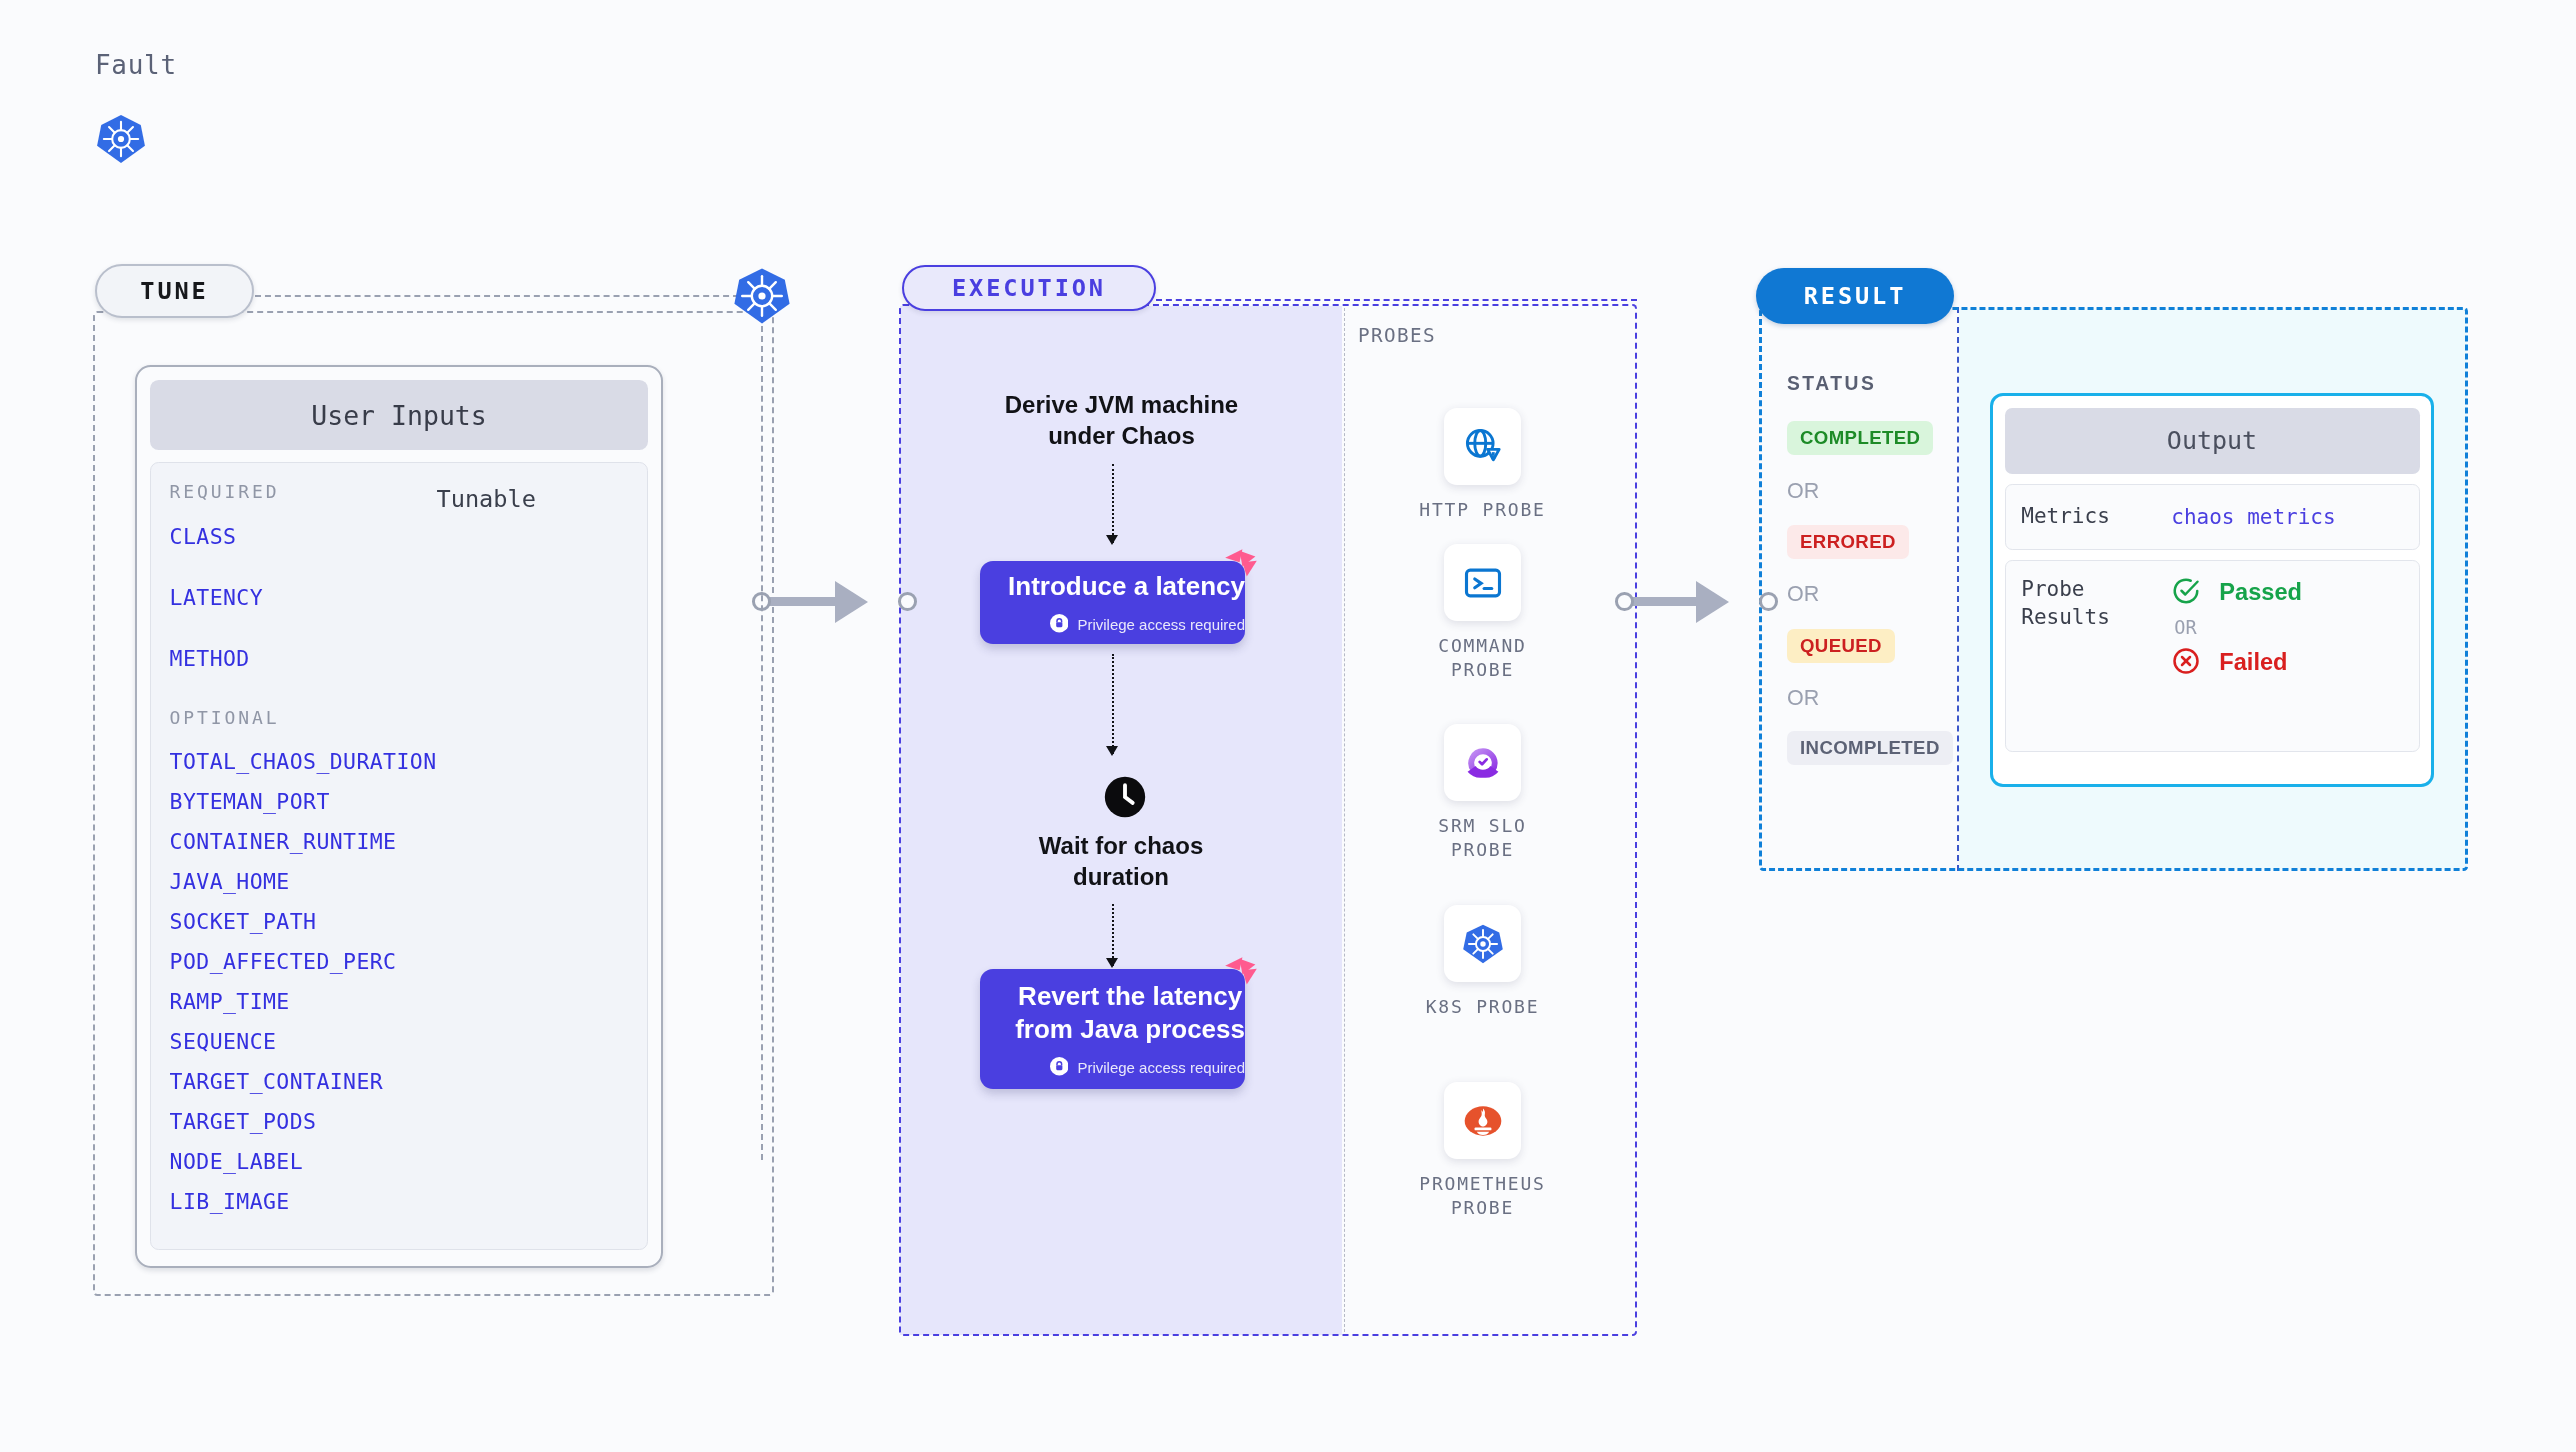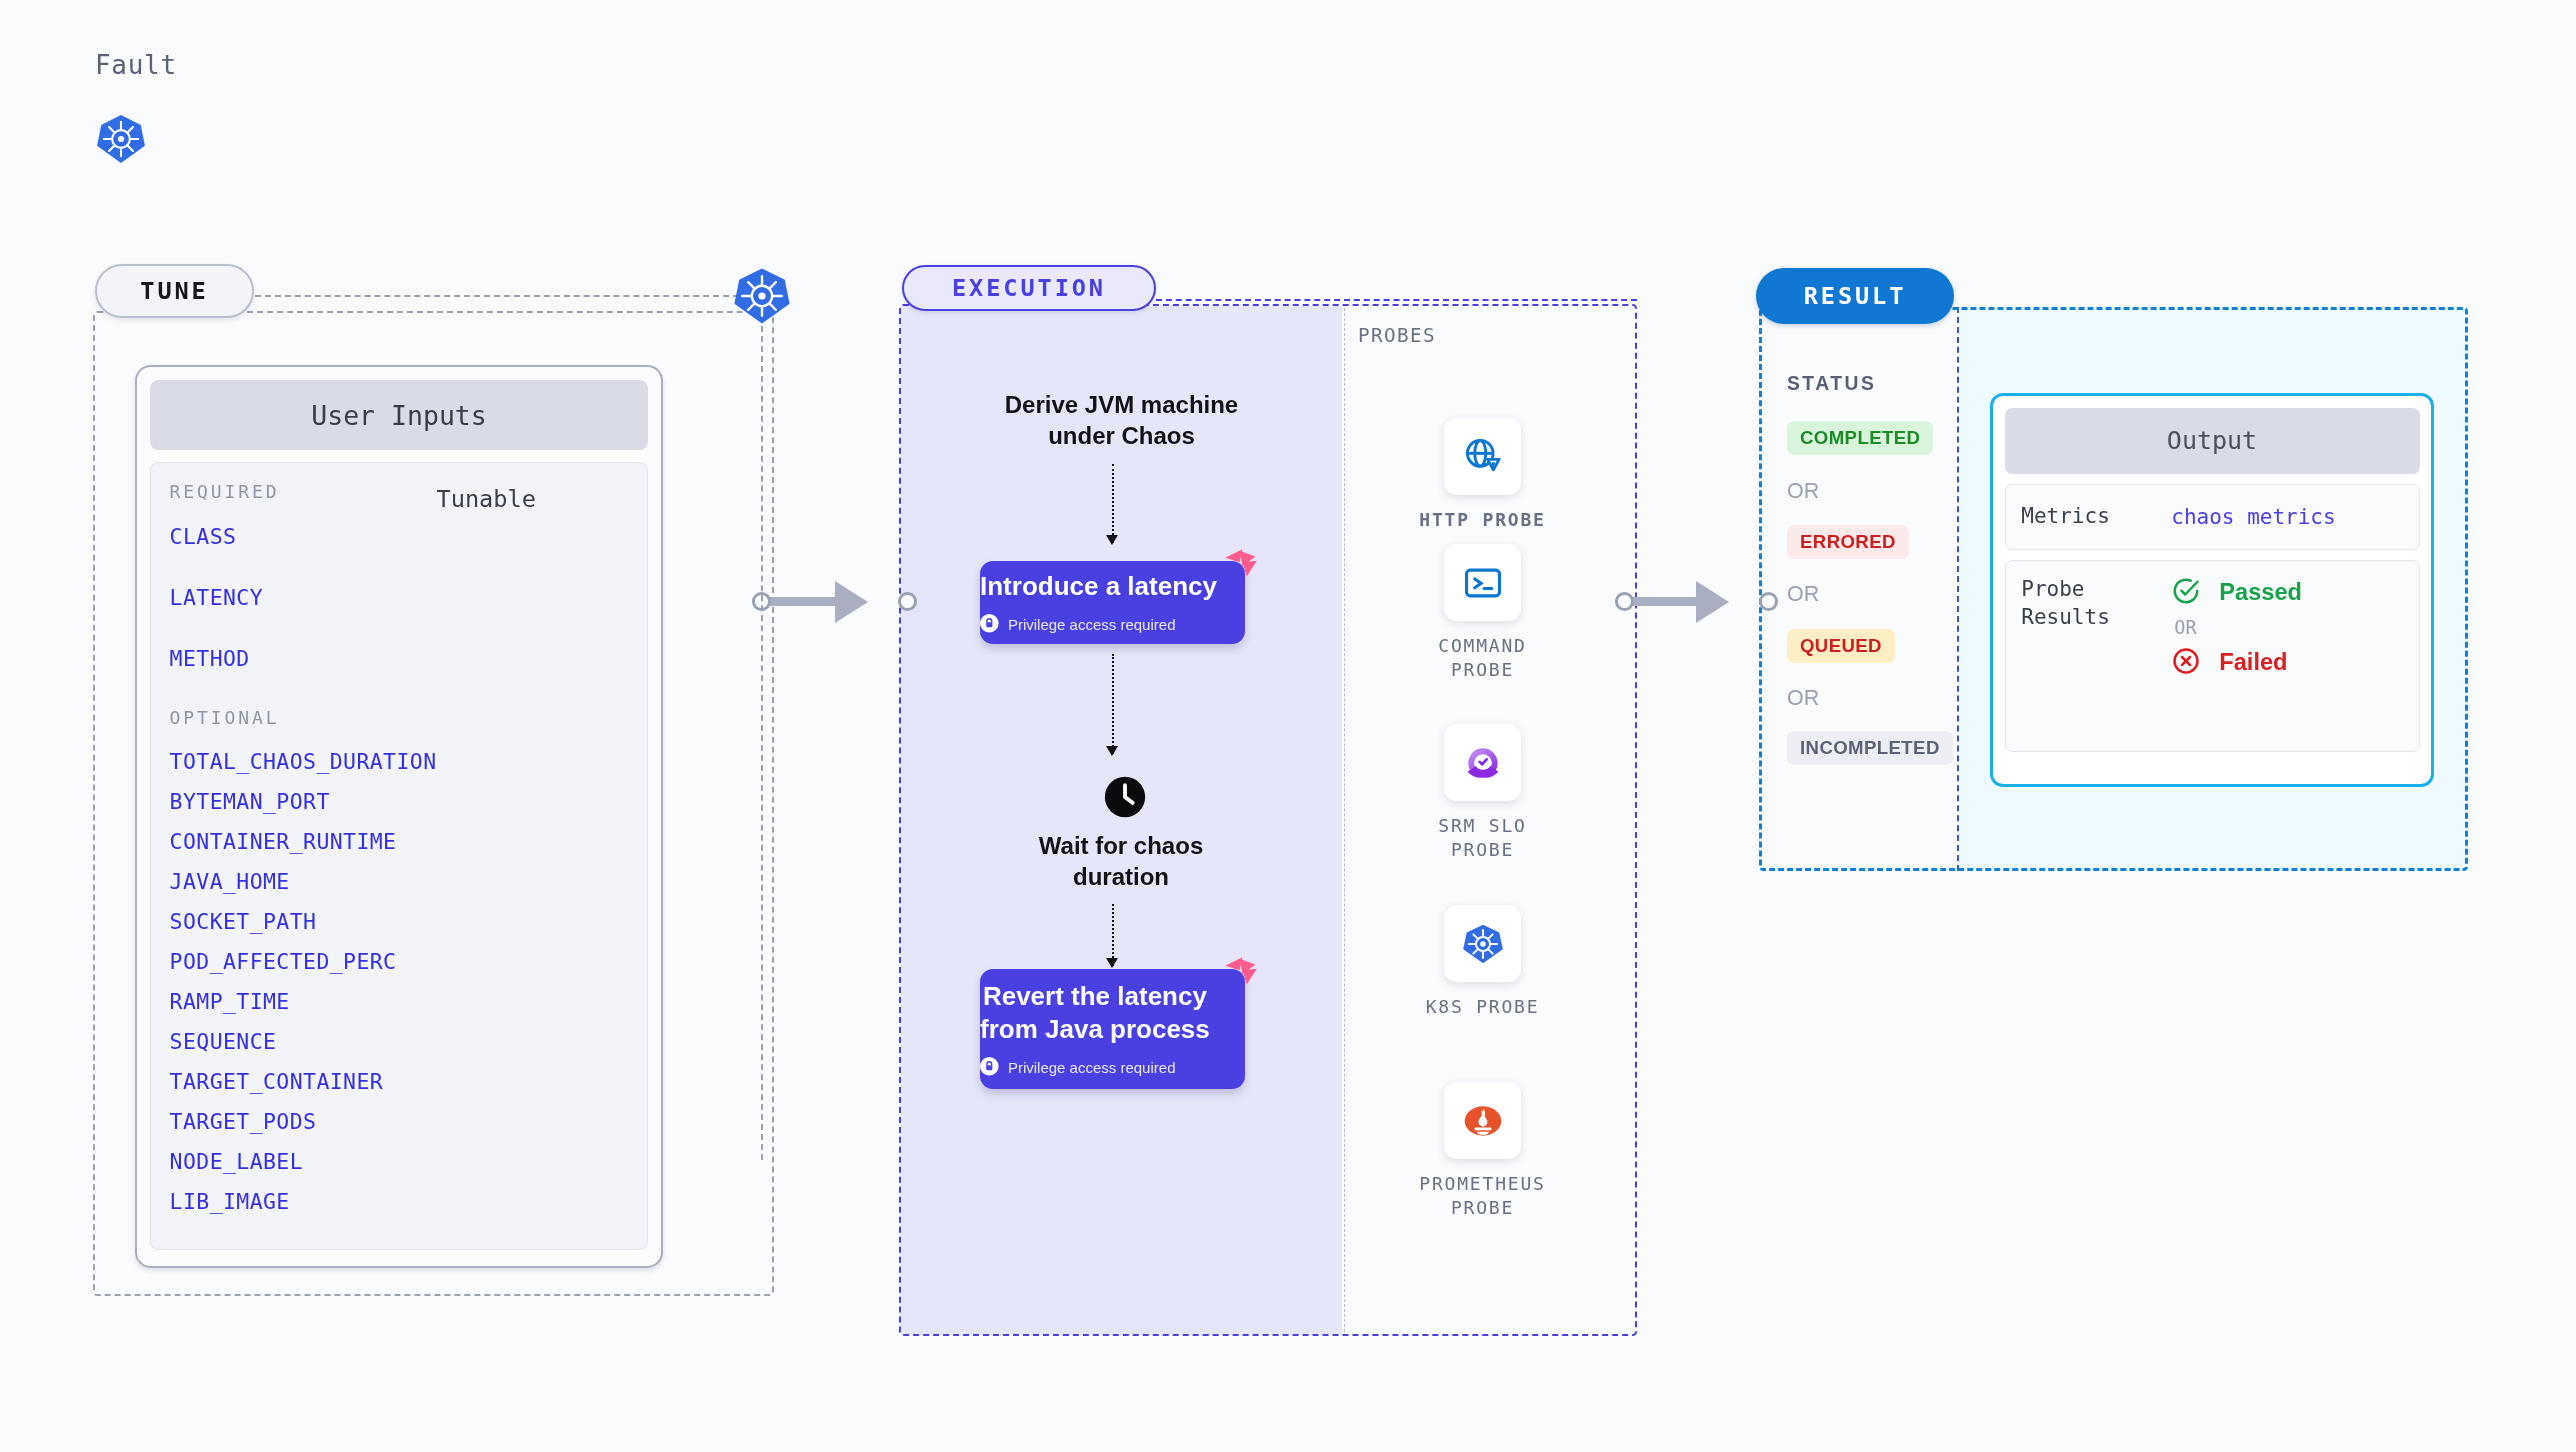--- a/index.html
+++ b/index.html
@@ -117,21 +117,21 @@
     position:absolute;width:0;border-left:2.9px dotted #111216;
   }
   .vdot::after{
     content:"";position:absolute;left:-7.9px;bottom:-2.1px;
     border-left:6.4px solid transparent;border-right:6.4px solid transparent;border-top:10.7px solid #111216;
   }
 
   .action-card{
     position:absolute;background:#4a3fe0;border-radius:13px;color:#fff;
     box-shadow:0 5px 10px rgba(50,50,110,.22);
-    display:flex;flex-direction:column;align-items:flex-start;justify-content:center;
+    display:flex;flex-direction:column;align-items:flex-end;justify-content:center;
     box-sizing:border-box;
   }
   .action-title{font-size:26px;font-weight:bold;line-height:1.25;text-align:center;}
   .priv-row{display:flex;align-items:center;gap:9.3px;margin-top:11.5px;}
   .priv-text{font-size:15px;color:#e9e8fb;}
   .harness-badge{position:absolute;right:-18.6px;top:-18.6px;width:46px;height:46px;}
 
   #clock-icon{position:absolute;left:1103px;top:775px;width:44px;height:44px;}
 
   
@@ -358,21 +358,21 @@
     <svg width="46" height="46" viewBox="0 0 64 64">
       <path d="M10 22 L34 10 L30 28 Z" fill="#ff5b8f"></path>
       <path d="M54 26 L40 48 L34 28 Z" fill="#ff5b8f"></path>
       <path d="M30 12 L52 20 L34 34 Z" fill="#ff5b8f"></path>
     </svg>
   </div>
 </div>
 
 <div id="probes-label">PROBES</div>
 
-<div class="probe" style="left:1393px;top:418px;font-weight:bold;">
+<div class="probe" style="left:1393px;top:408px;">
   <div class="probe-tile">
     <svg width="44" height="44" viewBox="0 0 24 24" fill="none" stroke="#0b76d1" stroke-width="1.6">
       <circle cx="10.5" cy="10" r="7"></circle>
       <ellipse cx="10.5" cy="10" rx="3" ry="7"></ellipse>
       <line x1="3.5" y1="10" x2="17.5" y2="10"></line>
       <path d="M14.5 13.3 L20.8 13.3 L17.65 19 Z" fill="#fff" stroke="#0b76d1" stroke-linejoin="round"></path>
       <line x1="17.6" y1="14.8" x2="17.6" y2="16.7"></line>
       <circle cx="17.6" cy="17.7" r=".45" fill="#0b76d1"></circle>
     </svg>
   </div>

